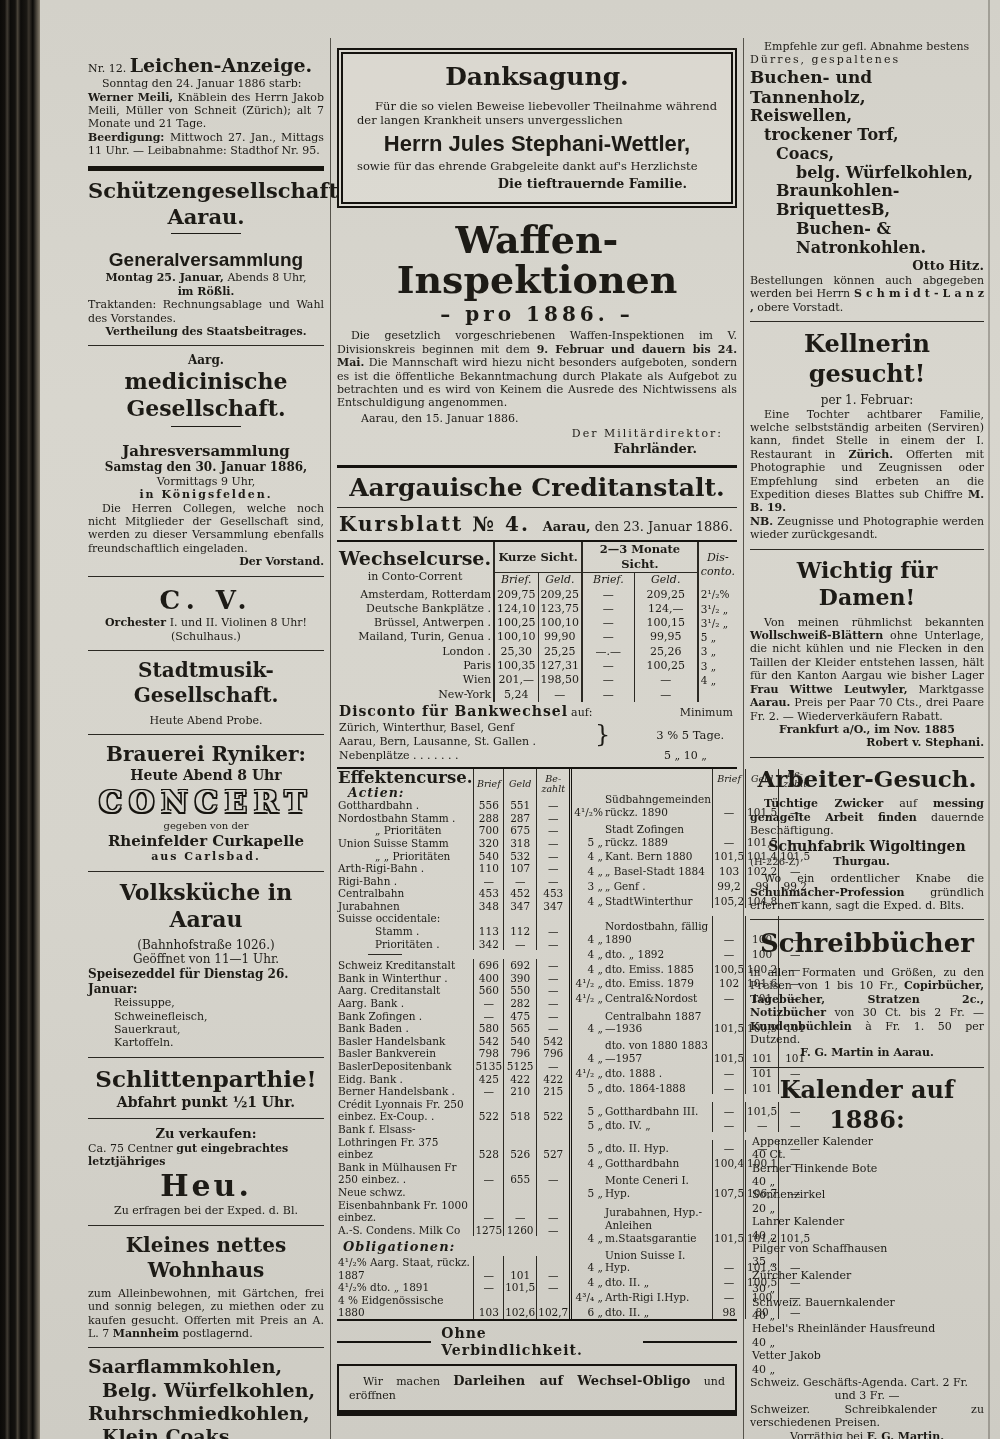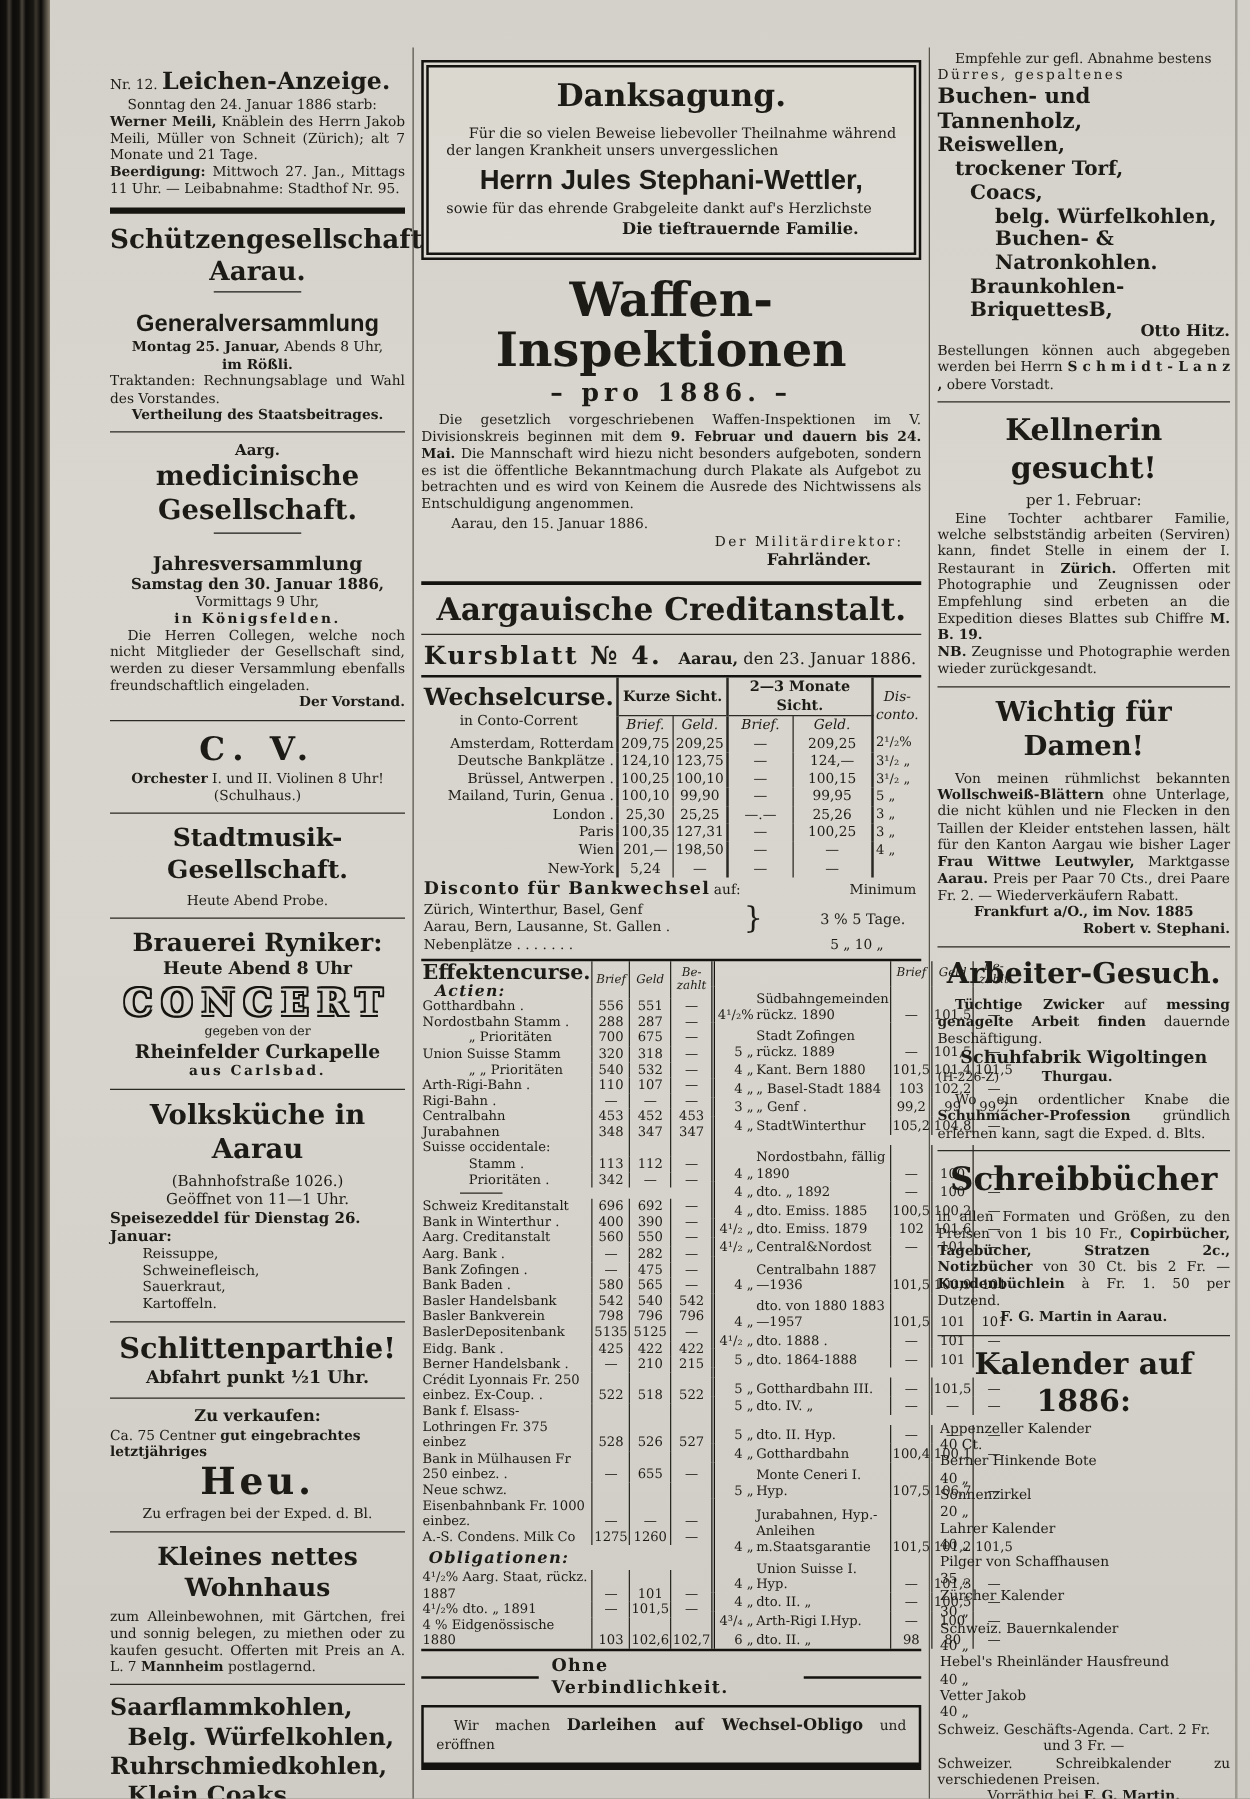--- a/index.html
+++ b/index.html
@@ -758,22 +758,22 @@
 
     <div class="col col3">
         <section>
           <div class="ln ind">Empfehle zur gefl. Abnahme bestens</div>
           <div class="ln sp2">Dürres, gespaltenes</div>
           <div class="ln h17">Buchen- und Tannenholz,</div>
           <div class="ln h16">Reiswellen,</div>
           <div class="ln h16 ind">trockener Torf,</div>
           <div class="ln h16 ind2">Coacs,</div>
           <div class="ln h16 ind3">belg. Würfelkohlen,</div>
+          <div class="ln h16 ind2">Braunkohlen-BriquettesB,</div>
           <div class="ln h16 ind3">Buchen- &amp; Natronkohlen.</div>
-          <div class="ln h16 ind2">Braunkohlen-BriquettesB,</div>
           <div class="ln r b fz13">Otto Hitz.</div>
           <div class="ln j"><span class="">Bestellungen können auch abgegeben werden bei Herrn </span><span class="b">S c h m i d t - L a n z ,</span><span class=""> obere Vorstadt.</span></div>
         </section>
         <div class="div-thin"></div>
         <section>
           <div class="ln h24 c">Kellnerin gesucht!</div>
           <div class="ln c fz12 mt4">per 1. Februar:</div>
           <div class="ln j ind"><span class="">Eine Tochter achtbarer Familie, welche selbstständig arbeiten (Serviren) kann, findet Stelle in einem der I. Restaurant in </span><span class="b">Zürich.</span><span class=""> Offerten mit Photographie und Zeugnissen oder Empfehlung sind erbeten an die Expedition dieses Blattes sub Chiffre </span><span class="b">M. B. 19.</span></div>
           <div class="ln j"><span class="b">NB.</span><span class=""> Zeugnisse und Photographie werden wieder zurückgesandt.</span></div>
         </section>

